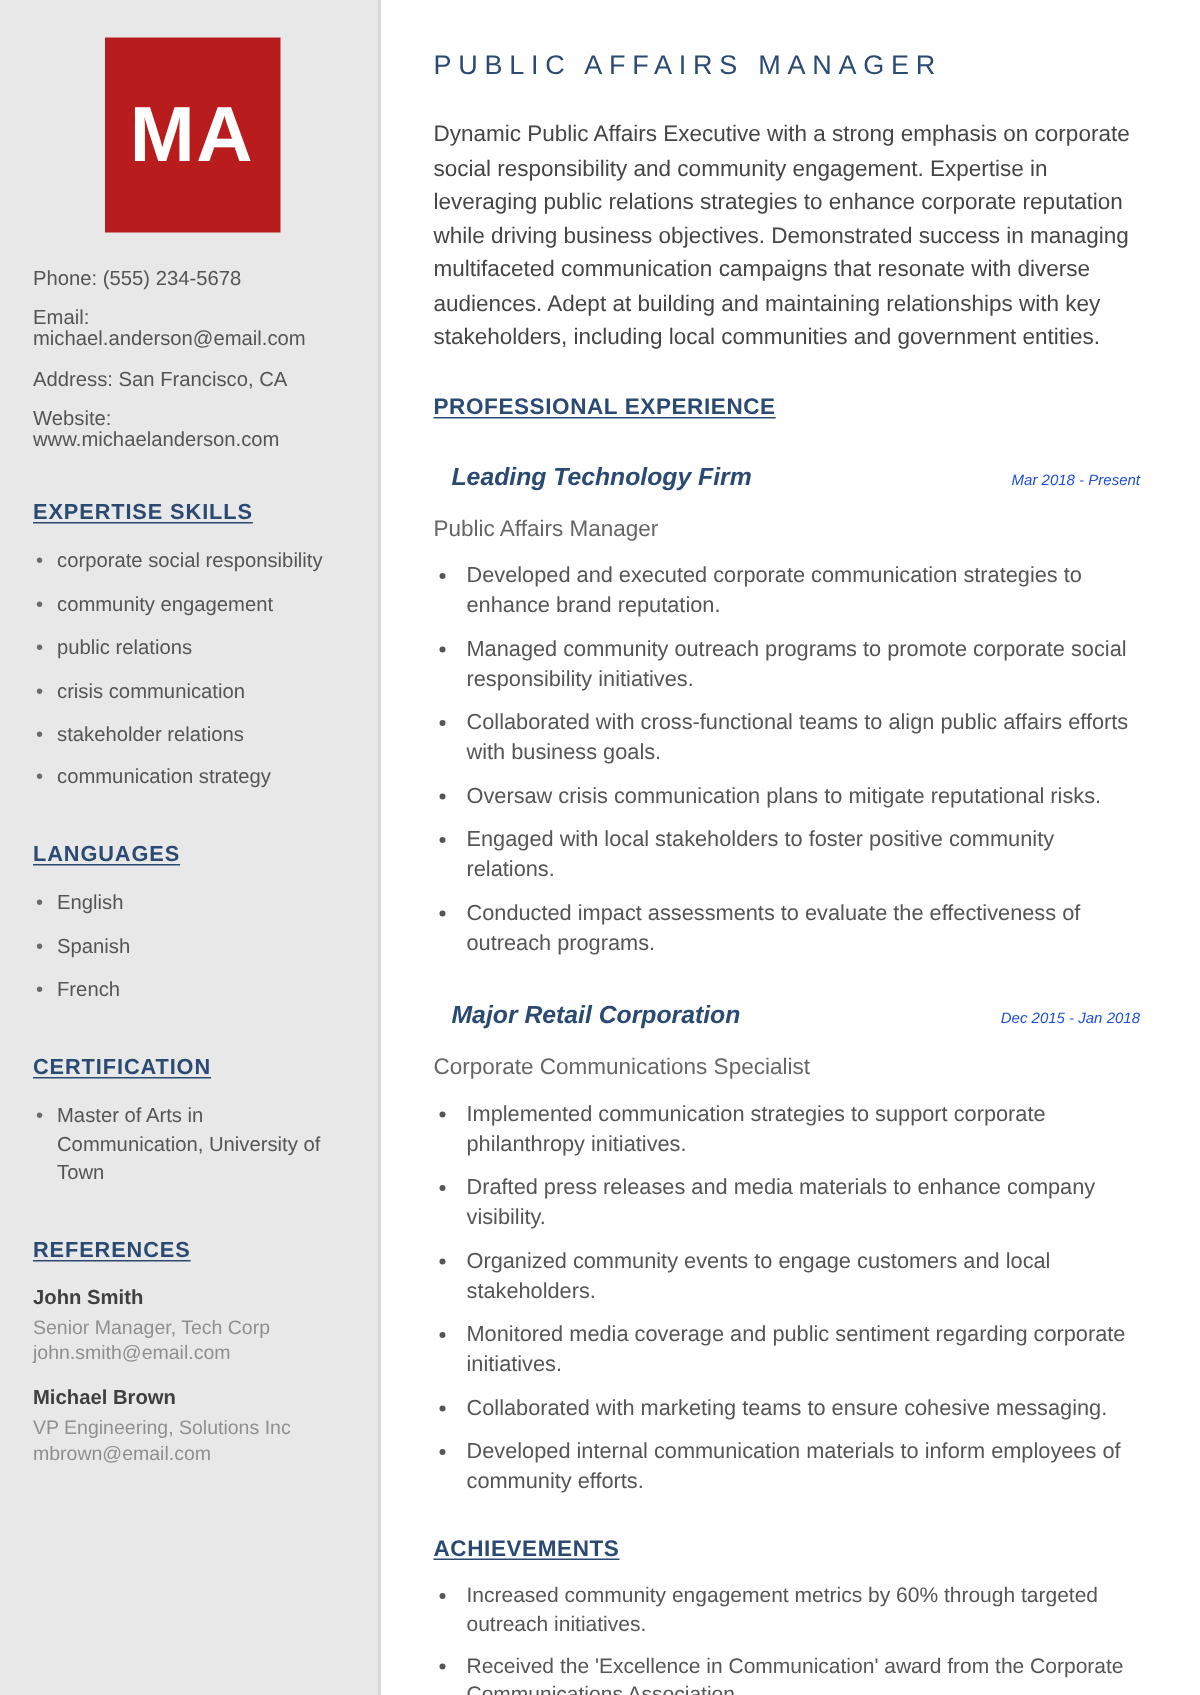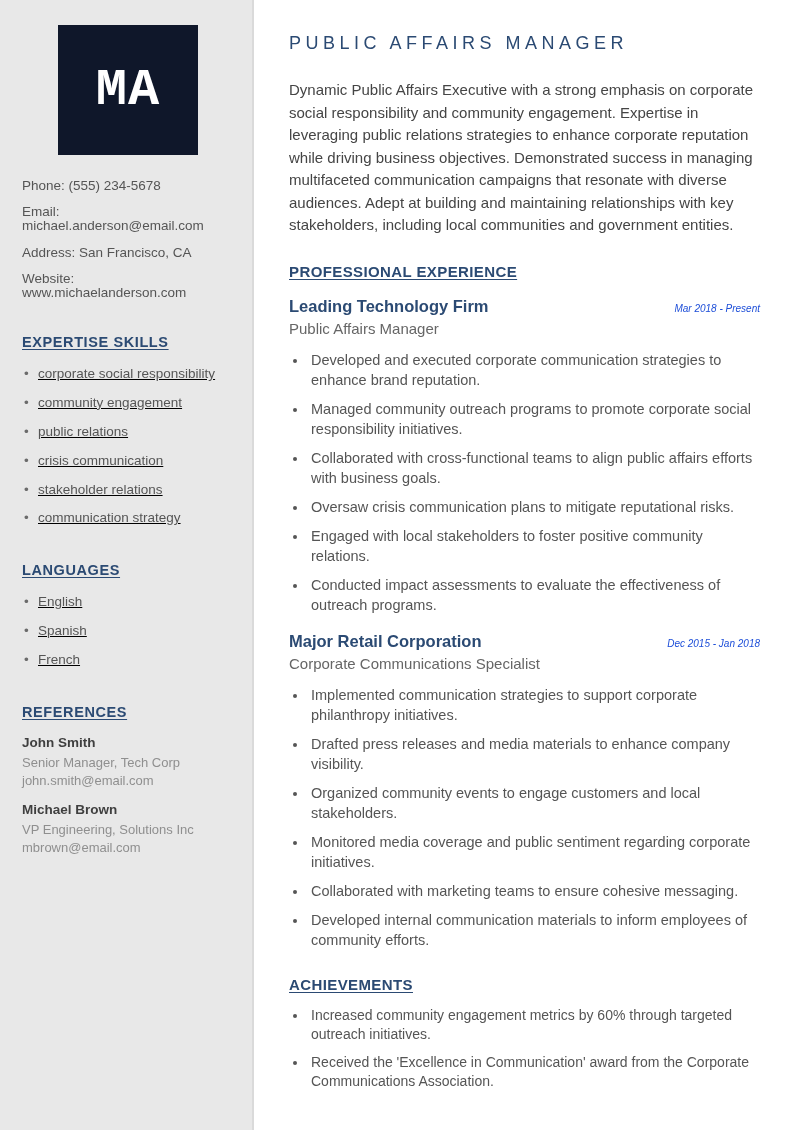--- a/index.html
+++ b/index.html
@@ -14,41 +14,41 @@
 
   
   .sidebar {
     width: 254px; height: 1130px;
     background: #e8e8e8;
     border-right: 2px solid #dadada;
     padding: 25px 18px 0 22px;
     flex-shrink: 0;
   }
   .monogram {
-    width: 140px; height: 130px;
-    background: #0f172a;
+    width: 117px; height: 130px;
+    background: #b91c1c;
     margin: 0 auto;
-    display: flex; align-items: center; justify-content: center; font-family: Liberation Mono, monospace;
+    display: flex; align-items: center; justify-content: center;
   }
   .monogram span {
     color: #ffffff; font-size: 52px; font-weight: bold; letter-spacing: 1px;
   }
   .contact { margin-top: 24px; }
   .contact-line { font-size: 13.5px; color: #555555; margin-bottom: 12px; line-height: 1.05; }
 
   .side-section { margin-top: 34px; }
   .side-heading {
     margin: 0 0 15px 0;
     font-size: 14.5px; font-weight: bold;
     color: #2b4a73;
     letter-spacing: 0.6px;
     text-decoration: underline;
     text-underline-offset: 2px;
   }
-  ul.side-list { list-style: none; margin: 0; padding: 0; text-decoration: underline; }
+  ul.side-list { list-style: none; margin: 0; padding: 0; }
   ul.side-list li {
     position: relative;
     padding-left: 16px;
     font-size: 13.5px; color: #555555;
     line-height: 1.4;
     margin-bottom: 10px;
   }
   ul.side-list li::before {
     content: "\2022";
     position: absolute; left: 2px; top: 0;
@@ -82,21 +82,21 @@
   .main-heading {
     margin: 26px 0 0 0;
     font-size: 15px; font-weight: bold;
     color: #2b4a73;
     letter-spacing: 0.4px;
     text-decoration: underline;
     text-underline-offset: 2px;
   }
   .job { margin-top: 17px; }
   .job-header { display: flex; justify-content: space-between; align-items: baseline; }
-  .company { margin: 0; font-size: 16.5px; font-weight: bold; color: #2b4a73; }
+  .company { margin: 12px; font-size: 16.5px; font-weight: bold; color: #2b4a73; font-style: italic; }
   .dates { font-size: 10px; font-style: italic; color: #1d4ed8; white-space: nowrap; }
   .role { margin-top: 4px; font-size: 15px; color: #666666; }
   ul.bullets { margin: 13px 0 0 0; padding-left: 19px; }
   ul.bullets li {
     font-size: 14.5px; color: #555555;
     line-height: 1.38;
     margin-bottom: 9px;
     padding-left: 3px;
   }
   ul.bullets li::marker { color: #555555; }
@@ -147,20 +147,27 @@
       <ul class="side-list">
 
           <li>English</li>
 
           <li>Spanish</li>
 
           <li>French</li>
         </ul>
     </section>
 
+    <section class="side-section">
+      <h2 class="side-heading">CERTIFICATION</h2>
+      <ul class="side-list">
+
+          <li>Master of Arts in Communication, University of Town</li>
+        </ul>
+    </section>
 
     <section class="side-section">
       <h2 class="side-heading">REFERENCES</h2>
       <div>
 
           <div class="ref">
             <div class="ref-name">John Smith</div>
             <div class="ref-role">Senior Manager, Tech Corp</div>
             <div class="ref-email">john.smith@email.com</div>
           </div>

